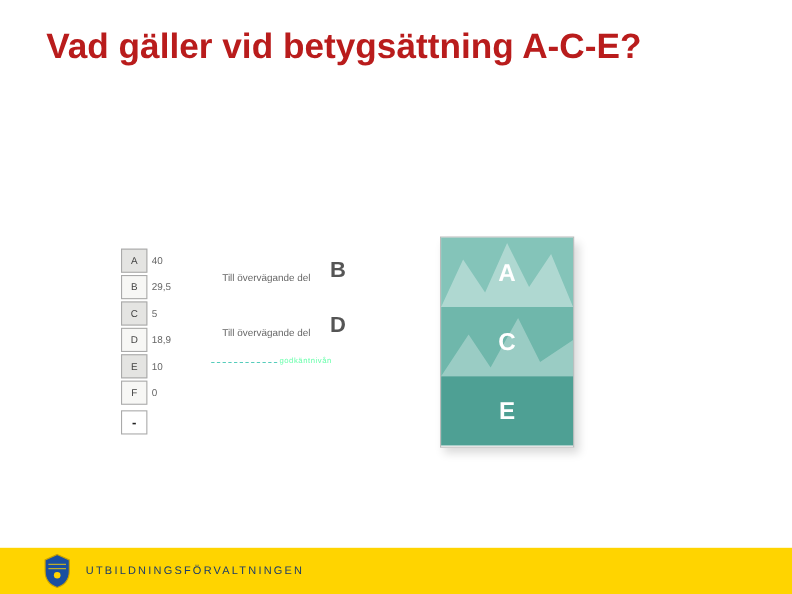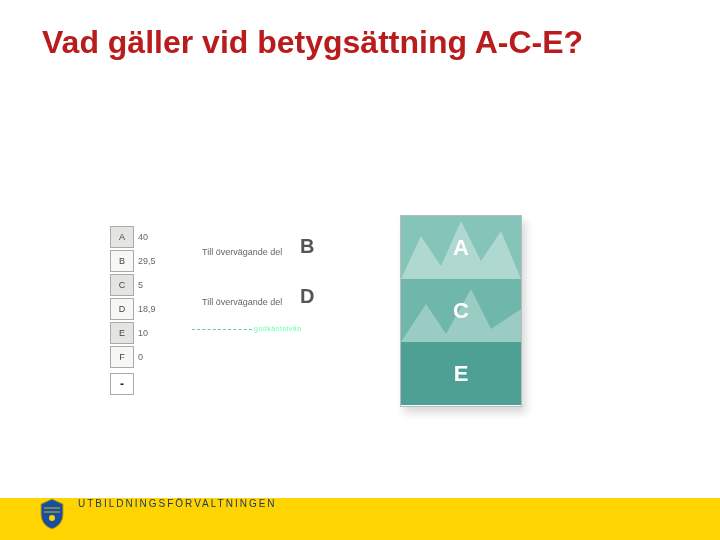--- a/index.html
+++ b/index.html
@@ -22,21 +22,21 @@
   .dashed{position:absolute;border-top:1px dashed #5cb;height:0;}
   
   .ace-col{position:absolute;left:290px;top:-10px;width:120px;height:190px;border:1px solid #bbb;box-shadow:4px 6px 8px rgba(0,0,0,0.15);}
   .ace-block{width:100%;height:63px;position:relative;display:flex;align-items:center;justify-content:center;}
   .ace-block span{font-size:22px;font-weight:bold;color:#fff;}
   .ace-a{background:#84c4b9;}
   .ace-c{background:#6fb7ab;}
   .ace-e{background:#4ea094;}
   .mtn{position:absolute;bottom:0;left:0;width:100%;pointer-events:none;}
   
-  .footer{position:absolute;left:0;bottom:0;width:720px;height:42px;background:#ffd400;display:flex;}
+  .footer{position:absolute;left:0;bottom:0;width:720px;height:42px;background:#ffd400;display:flex;align-items:center;}
   .logo{width:28px;height:32px;margin-left:38px;position:relative;}
   .logo svg{width:28px;height:32px;}
   .footer-text{margin-left:12px;font-size:10px;letter-spacing:2px;color:#1a3a6a;font-weight:500;}
 </style>
 </head>
 <body>
 
 <div class="slide">
 
   <div class="title">Vad gäller vid betygsättning A-C-E?</div>

